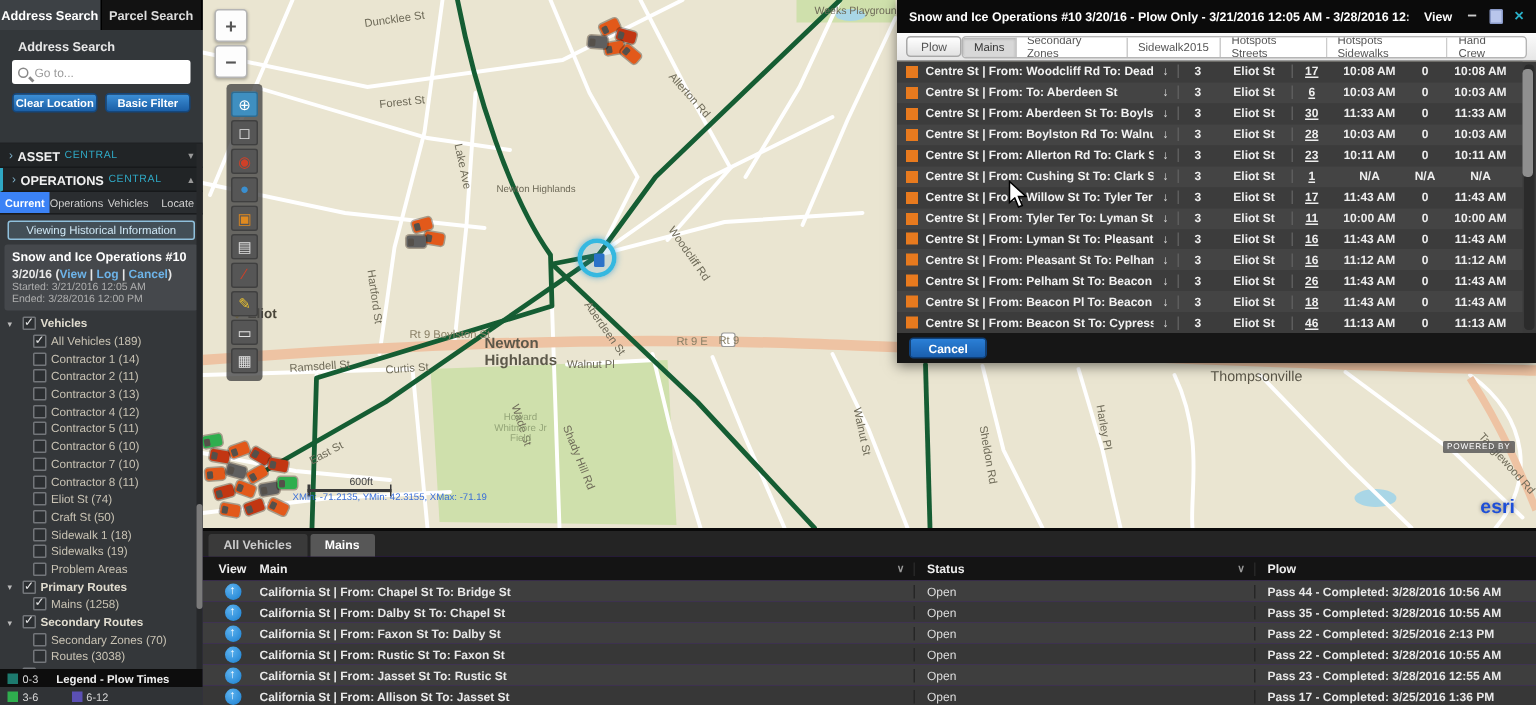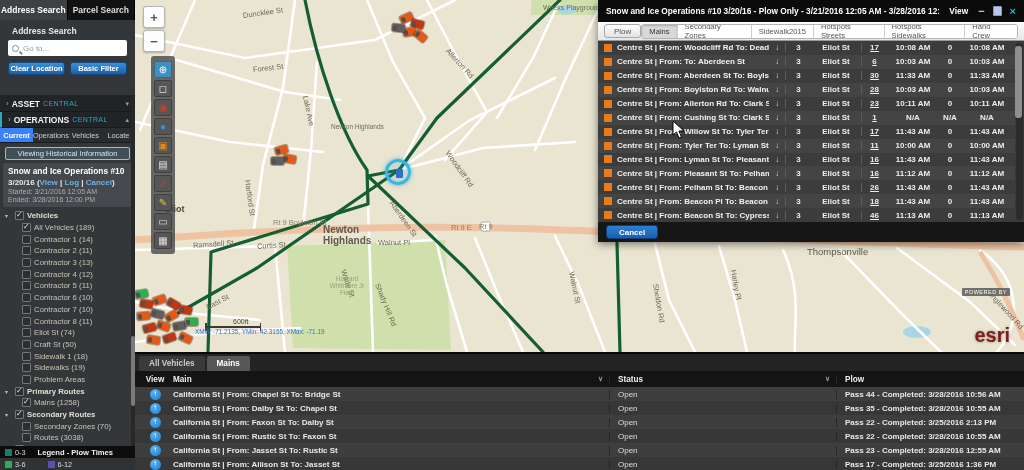--- a/index.html
+++ b/index.html
@@ -72,21 +72,21 @@
         justify-content:center;font-size:10px;box-shadow:inset 0 0 0 1px rgba(0,0,0,.25);}
   .tool.active{background:#3f8fc0;}
   #scalebar{position:absolute;left:70px;top:318px;}
   #scalebar .bar{width:56px;height:2px;background:#3a3a3a;position:relative;}
   #scalebar .bar::before,#scalebar .bar::after{content:"";position:absolute;top:-3px;width:1.5px;height:8px;background:#3a3a3a;}
   #scalebar .bar::after{right:0;}
   #scalebar .lbl{font-size:7px;color:#444;margin:0 0 1px 28px;}
   #extent{position:absolute;left:60px;top:328px;font-size:6.4px;color:#3a6fd8;white-space:nowrap;}
   #esri{position:absolute;right:14px;bottom:8px;text-align:right;}
   #esri .pb{font-size:5.5px;letter-spacing:.5px;color:#fff;background:rgba(90,90,90,.85);padding:1px 3px;border-radius:1px;}
-  #esri .br{font-size:20px;font-weight:bold;color:#7f1d1d;line-height:.9;text-shadow:0 0 3px rgba(0,0,0,.4);margin-top:30px;}
+  #esri .br{font-size:13px;font-weight:bold;color:#1d4ed8;line-height:.9;text-shadow:0 0 3px rgba(0,0,0,.4);margin-top:30px;}
 
   
   #route-panel{position:absolute;left:598px;top:0;width:426px;height:242px;z-index:20;
                box-shadow:0 2px 8px rgba(0,0,0,.5);display:flex;flex-direction:column;}
   .rp-titlebar{height:22px;background:#0b0b0b;display:flex;align-items:center;padding:0 8px;gap:10px;}
   .rp-title{font-size:8.3px;font-weight:bold;color:#fff;white-space:nowrap;overflow:hidden;}
   .rp-view{font-size:8.3px;font-weight:bold;color:#fff;}
   .rp-winctl{margin-left:auto;display:flex;align-items:center;gap:8px;}
   .wc-min{color:#ccc;font-size:11px;font-weight:bold;line-height:8px;}
   .wc-pop{width:9px;height:10px;background:#b9c6ec;border-radius:1px;border:1px solid #8a9ac8;}

